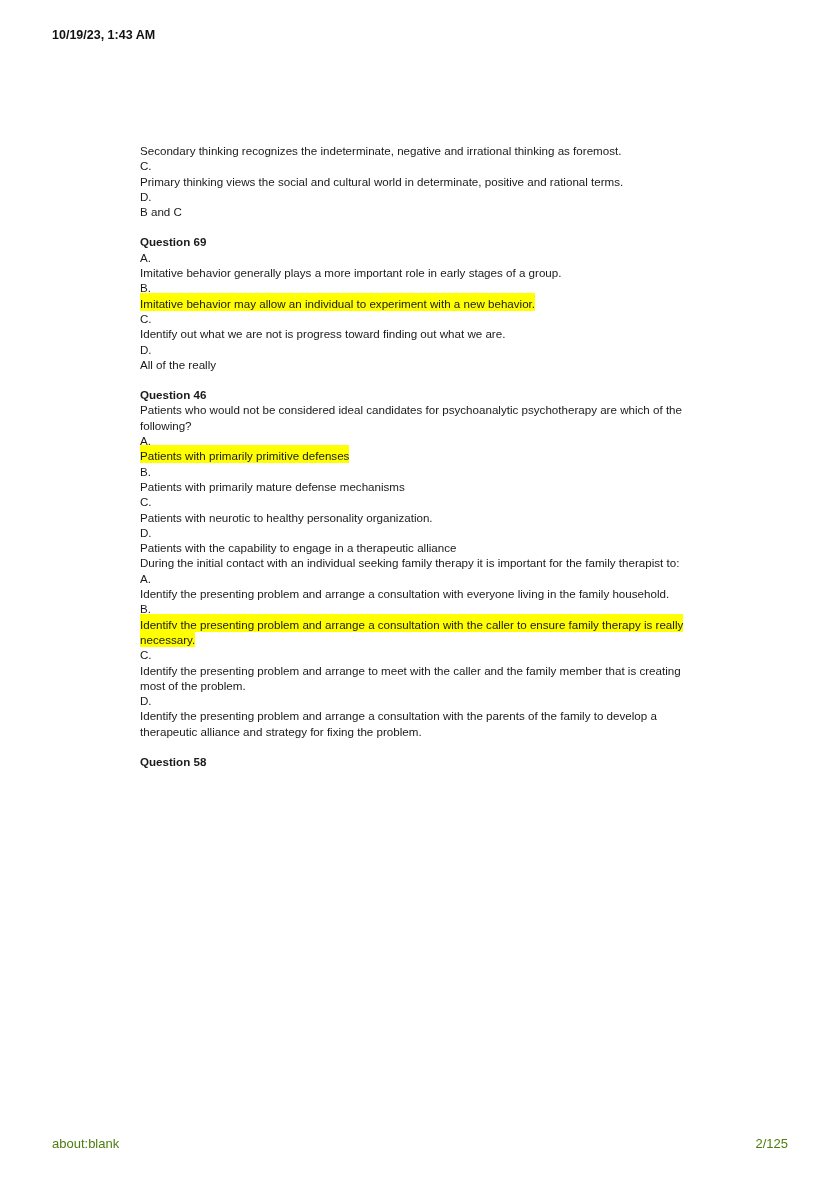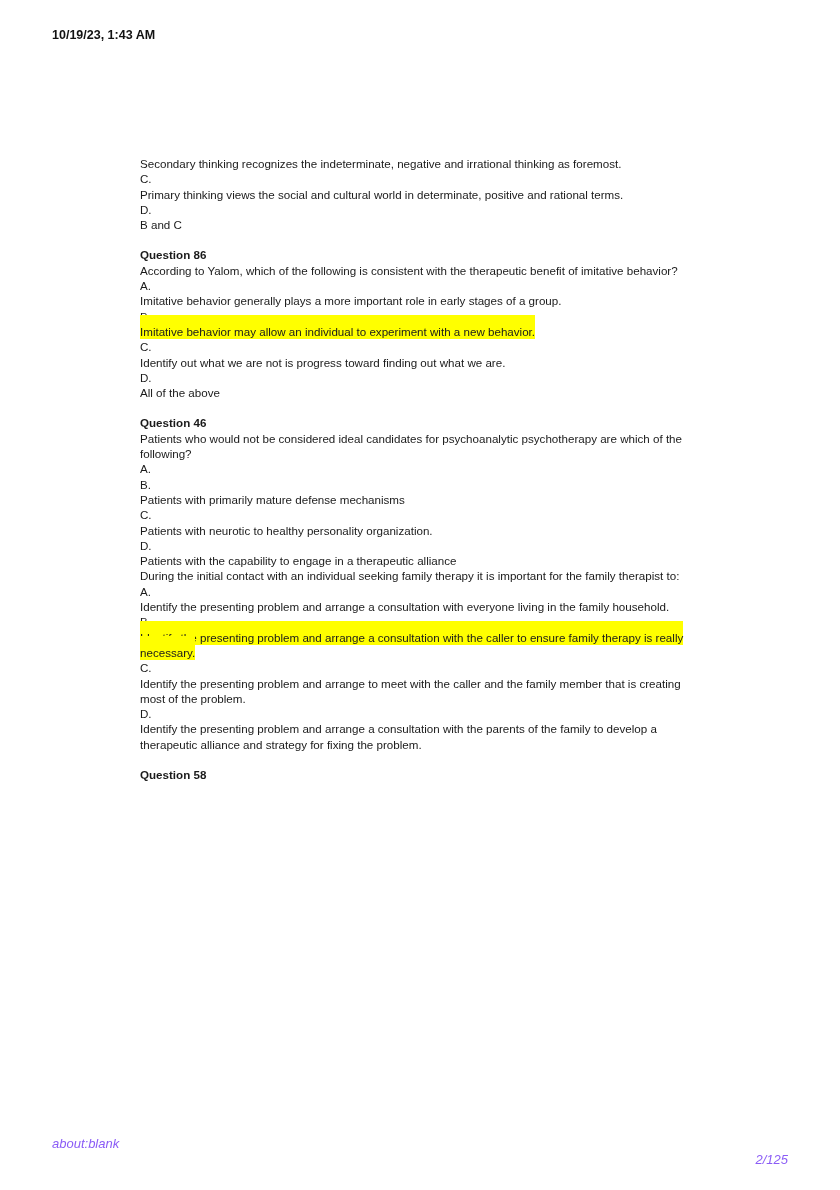--- a/index.html
+++ b/index.html
@@ -47,41 +47,40 @@
     font-weight: 700;
   }
   
   .page-footer {
     position: absolute;
     bottom: 34px;
     left: 0;
     width: 840px;
     height: 20px;
     font-size: 13px;
-    color: #8b5cf6;
-    font-style: italic;
+    color: #4d7c0f;
   }
   .footer-url {
     position: absolute;
     left: 52px;
     top: 0;
     white-space: nowrap;
   }
   .footer-pageno {
     position: absolute;
     right: 52px;
-    top: 16px;
+    top: 0;
     white-space: nowrap;
     margin-left: 15px;
   }
   
   .content {
     position: absolute;
     left: 140px;
-    top: 156px;
+    top: 143px;
     width: 560px;
     font-size: 11.6px;
     line-height: 15.3px;
     color: #1a1a1a;
   }
   .content p {
     margin: 0;
   }
   .line {
     margin: 0;
@@ -90,21 +89,21 @@
   .qheading {
     font-weight: 700;
     margin: 0;
   }
   .spacer {
     height: 15px;
   }
   mark.hl {
     background: #ffff00;
     color: #1a1a1a;
-    padding: 10px 0 1px 0;
+    padding: 4px 0 1px 0;
     box-decoration-break: clone;
     margin-top: 40px;
     -webkit-box-decoration-break: clone;
   }
 </style>
 </head>
 <body>
 
 <div class="page">
 
@@ -115,36 +114,36 @@
   <div class="content">
 
     <p class="line">Secondary thinking recognizes the indeterminate, negative and irrational thinking as foremost.</p>
     <p class="line">C.</p>
     <p class="line">Primary thinking views the social and cultural world in determinate, positive and rational terms.</p>
     <p class="line">D.</p>
     <p class="line">B and C</p>
 
     <div class="spacer"></div>
 
-    <p class="qheading">Question 86</p>
-    <p class="line">According to Yalom, which of the following is consistent with the therapeutic benefit of imitative behavior?</p>
+    <p class="qheading">Question 69</p>
     <p class="line">A.</p>
     <p class="line">Imitative behavior generally plays a more important role in early stages of a group.</p>
     <p class="line">B.</p>
     <p class="line"><mark class="hl">Imitative behavior may allow an individual to experiment with a new behavior.</mark></p>
     <p class="line">C.</p>
     <p class="line">Identify out what we are not is progress toward finding out what we are.</p>
     <p class="line">D.</p>
-    <p class="line">All of the above</p>
+    <p class="line">All of the really</p>
 
     <div class="spacer"></div>
 
     <p class="qheading">Question 46</p>
     <p class="line">Patients who would not be considered ideal candidates for psychoanalytic psychotherapy are which of the following?</p>
     <p class="line">A.</p>
+    <p class="line"><mark class="hl">Patients with primarily primitive defenses</mark></p>
     <p class="line">B.</p>
     <p class="line">Patients with primarily mature defense mechanisms</p>
     <p class="line">C.</p>
     <p class="line">Patients with neurotic to healthy personality organization.</p>
     <p class="line">D.</p>
     <p class="line">Patients with the capability to engage in a therapeutic alliance</p>
 
     <p class="line">During the initial contact with an individual seeking family therapy it is important for the family therapist to:</p>
     <p class="line">A.</p>
     <p class="line">Identify the presenting problem and arrange a consultation with everyone living in the family household.</p>

